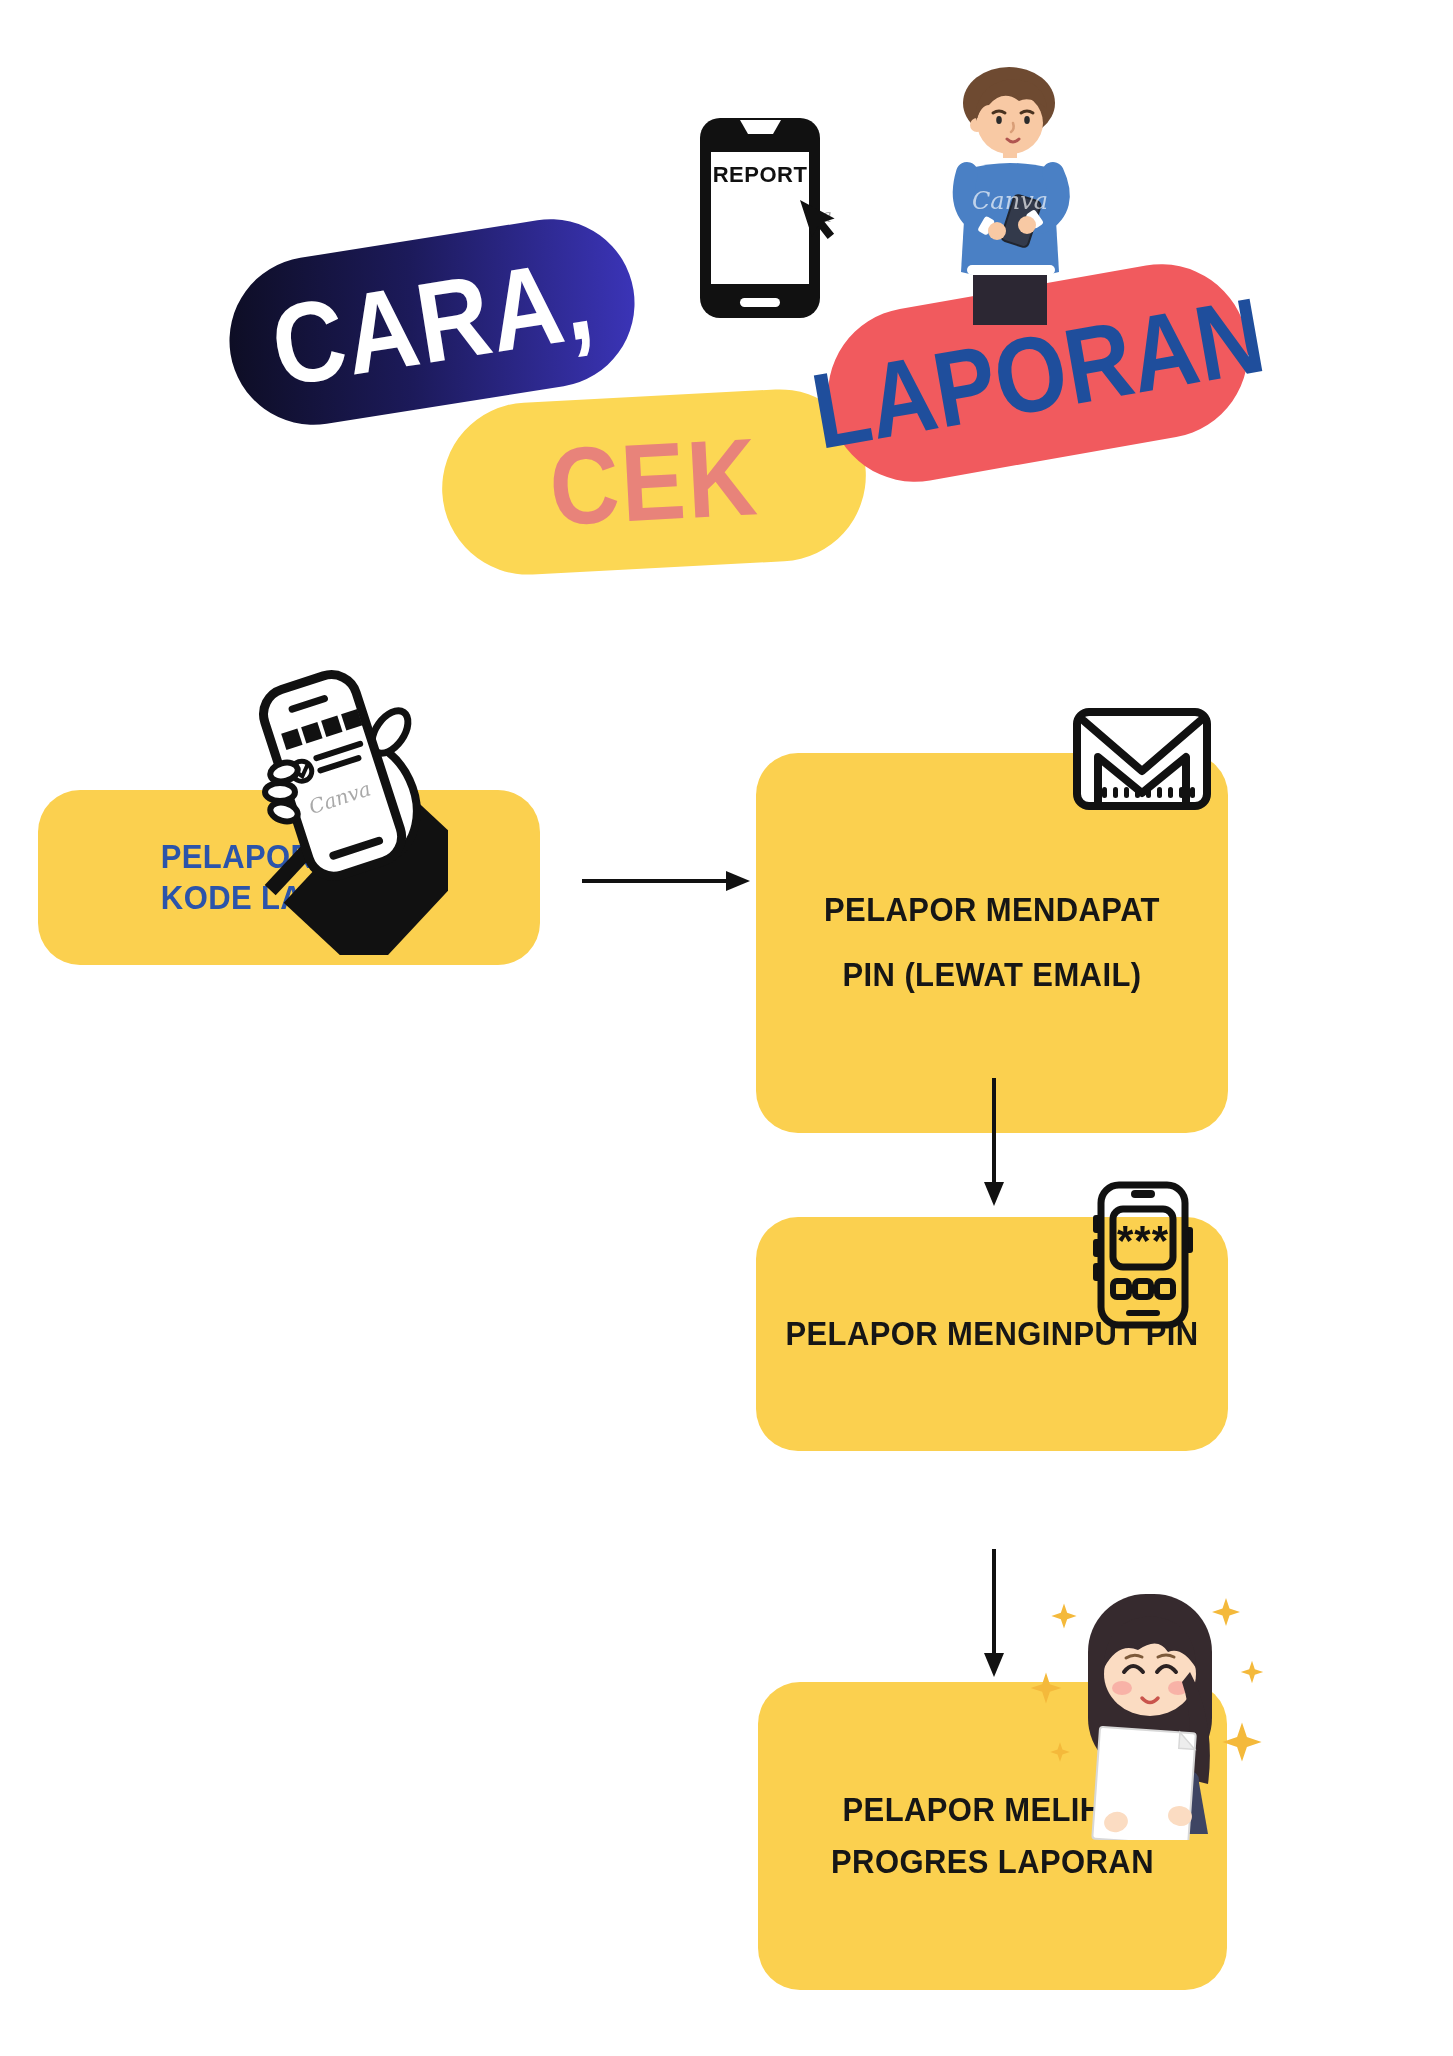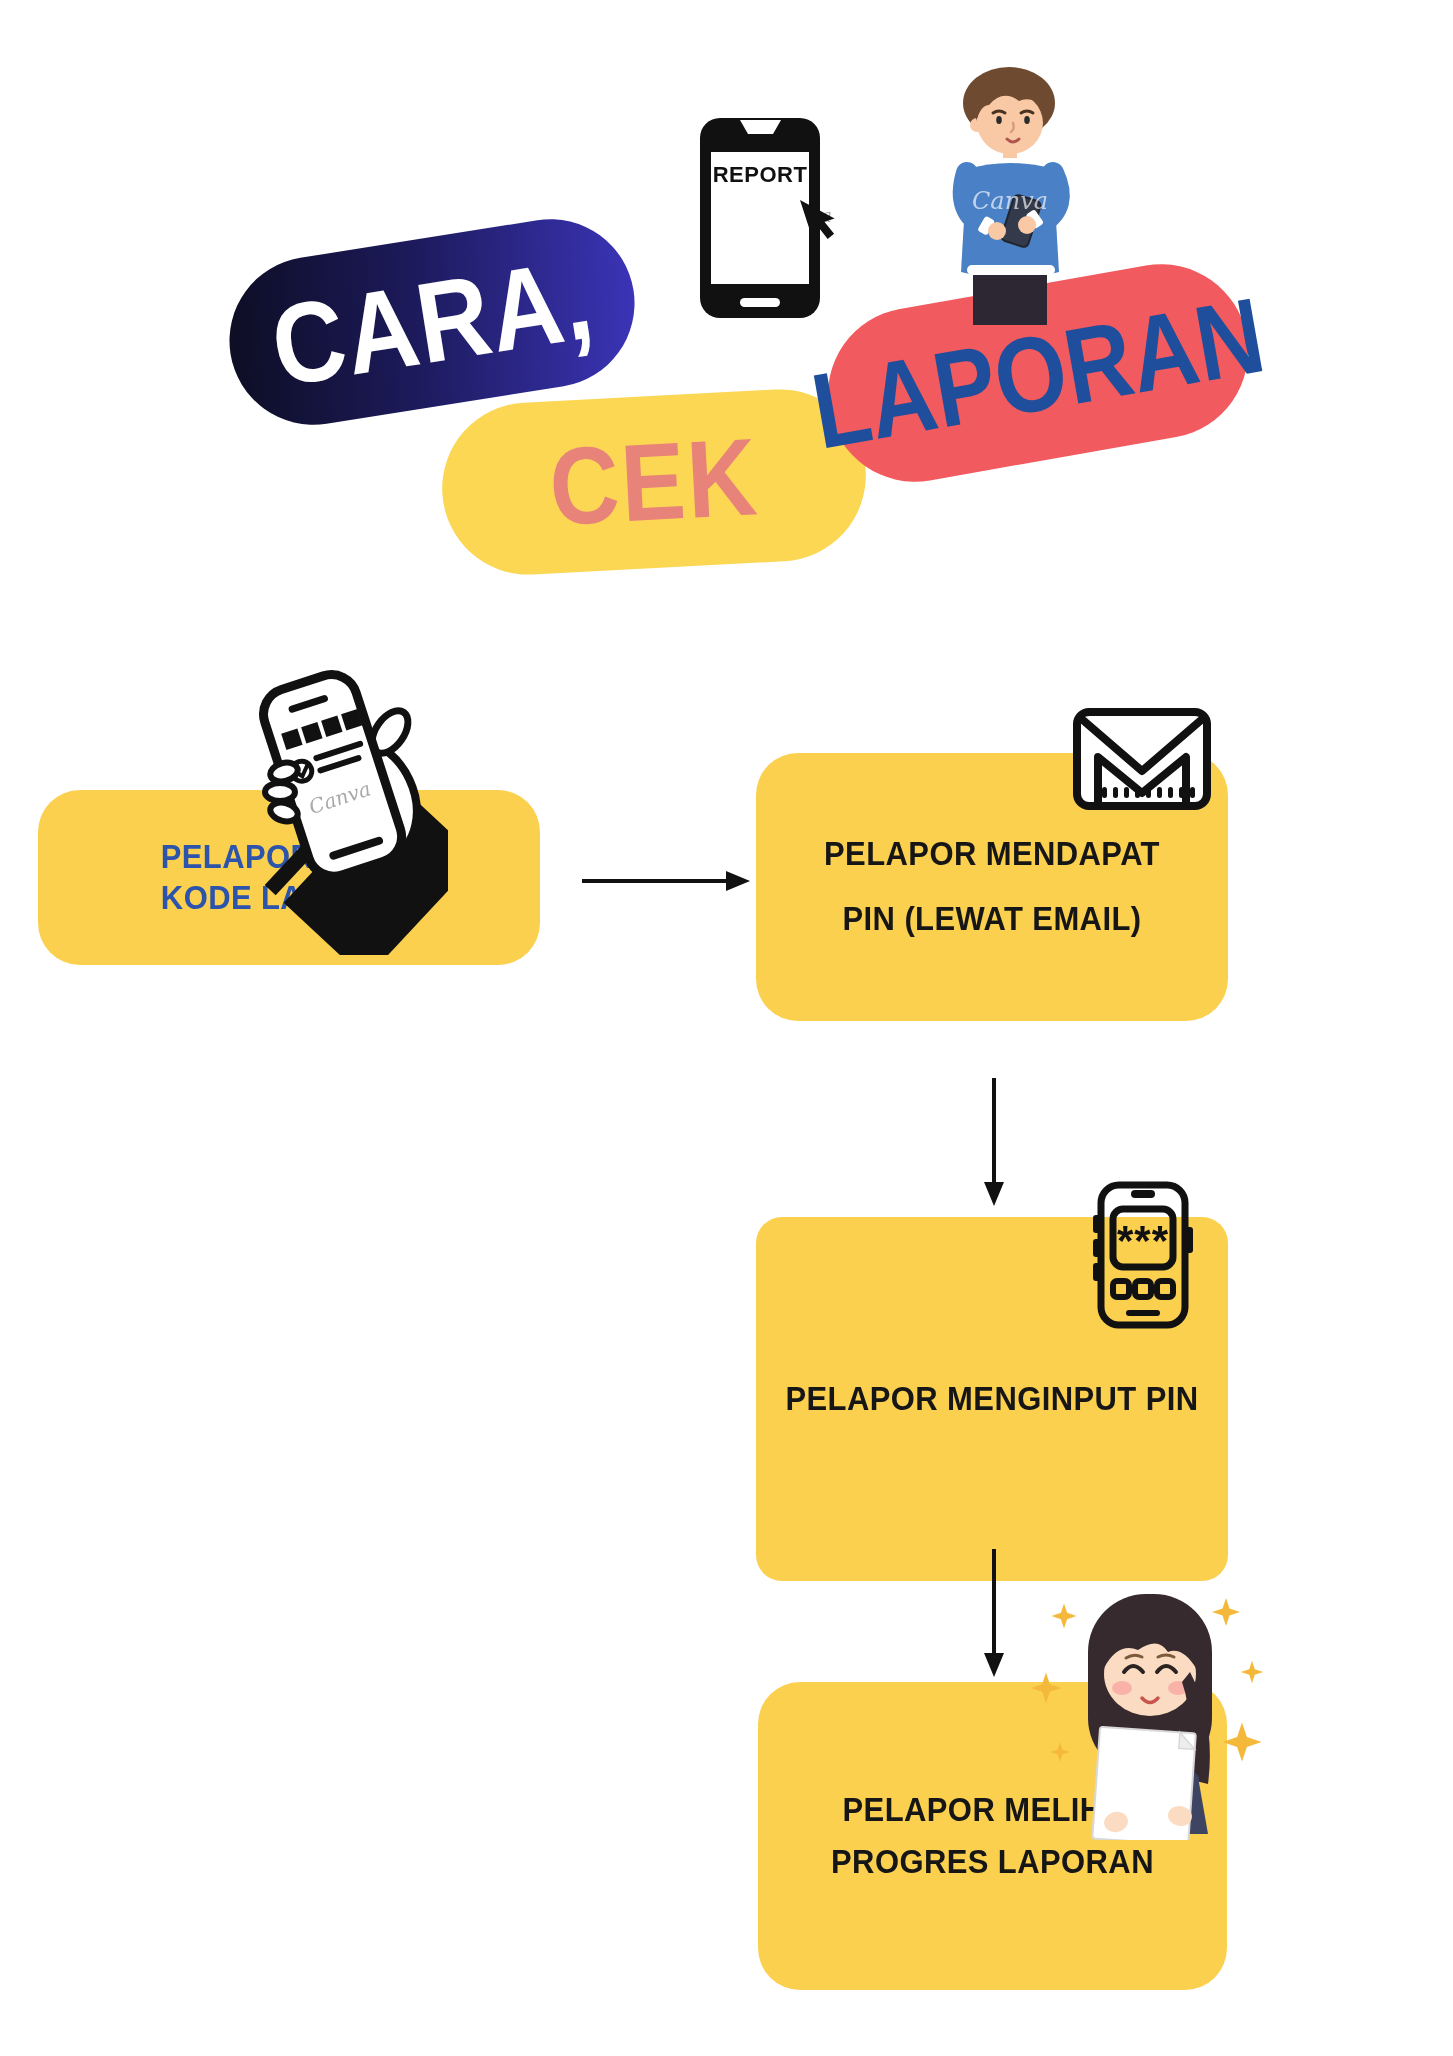--- a/index.html
+++ b/index.html
@@ -27,23 +27,23 @@
   .hero-phone{position:absolute;left:698px;top:116px;z-index:4;}
   .person{position:absolute;left:923px;top:57px;z-index:5;}
   
   .box{position:absolute;background:#FBD04F;border-radius:42px;
        display:flex;align-items:center;justify-content:center;text-align:center;}
   .box-label{font-weight:700;font-size:31px;letter-spacing:.4px;color:#161616;
        transform:scaleY(1.08);}
   .box-label span{display:block;}
   .box1{left:38px;top:790px;width:502px;height:175px;}
   .box1 .box-label{color:#2B54AA;line-height:38px;}
-  .box2{left:756px;top:753px;width:472px;height:268px;}
+  .box2{left:756px;top:753px;width:472px;height:380px;}
   .box2 .box-label{line-height:60px;}
-  .box3{left:756px;top:1217px;width:472px;height:364px;border-radius:26px;}
+  .box3{left:756px;top:1217px;width:472px;height:234px;}
   .box3 .box-label{line-height:40px;}
   .box4{left:758px;top:1682px;width:469px;height:308px;}
   .box4 .box-label{line-height:48px;}
   
   .icon-hand-phone{position:absolute;left:238px;top:640px;z-index:6;}
   .icon-email{position:absolute;left:1072px;top:707px;z-index:6;}
   .icon-pin-phone{position:absolute;left:1091px;top:1181px;z-index:6;}
   .girl{position:absolute;left:1030px;top:1572px;z-index:6;}
   
   .arrow{position:absolute;}

